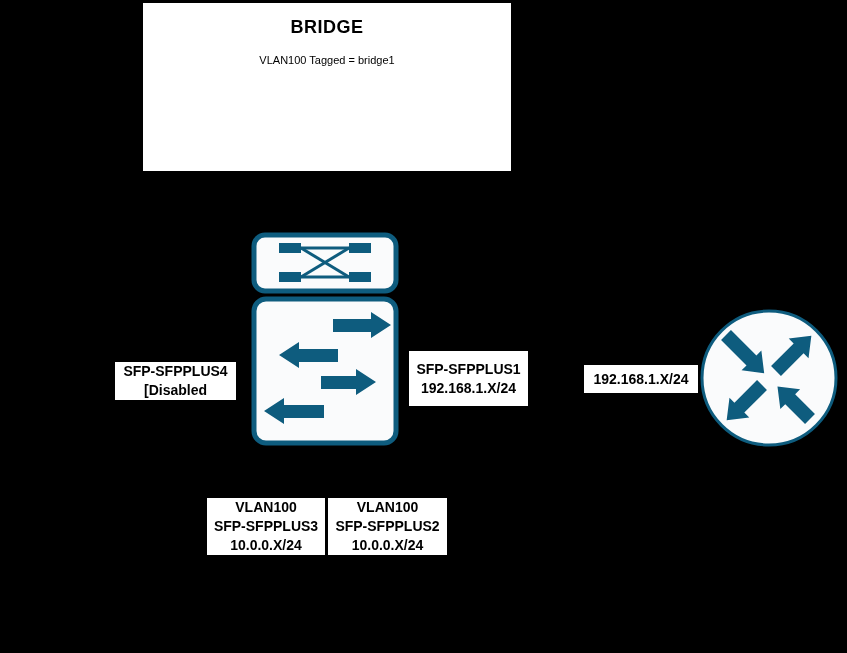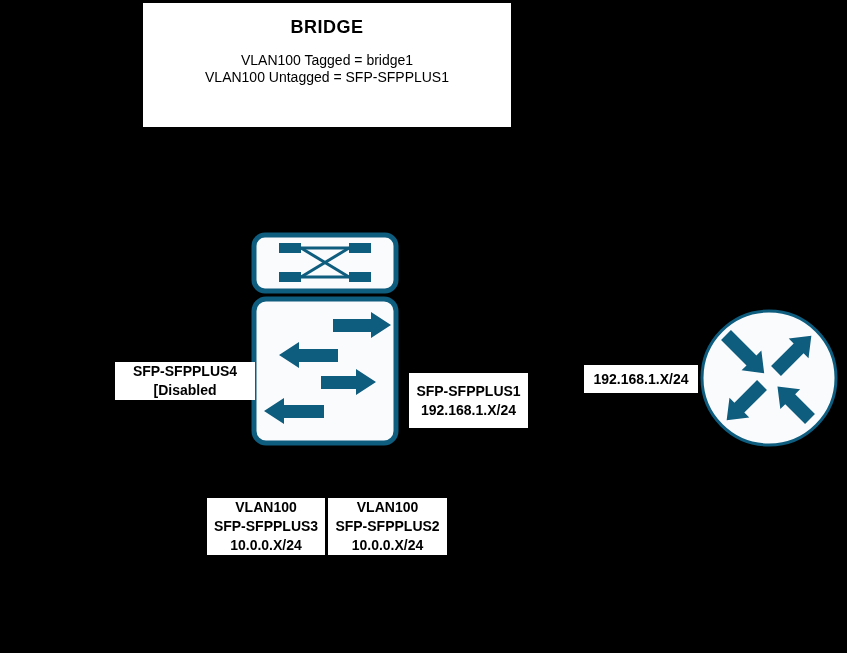--- a/index.html
+++ b/index.html
@@ -3,51 +3,50 @@
 <meta charset="utf-8">
 <style>
   html,body{margin:0;padding:0;background:#000;}
   .canvas{
     position:relative;width:847px;height:653px;background:#000000;
     font-family:"Liberation Sans",sans-serif;overflow:hidden;
   }
   .abs{position:absolute;}
   
   .bridge-info{
-    left:143px;top:3px;width:368px;height:124px;background:#ffffff;
+    left:143px;top:3px;width:368px;height:168px;background:#ffffff;
     color:#000;text-align:center;box-sizing:border-box;padding-top:14px;
   }
   .bridge-info .title{font-size:18px;font-weight:bold;letter-spacing:0.5px;margin-bottom:14px;}
-  .bridge-info .line{font-size:14px;line-height:16.5px;}
+  .bridge-info .line{font-size:11px;line-height:16.5px;}
   
   .bridge-icon-wrap{left:251px;top:232px;width:148px;height:62px;}
   .switch-icon-wrap{left:251px;top:296px;width:148px;height:150px;}
   .router-icon-wrap{left:699px;top:308px;width:140px;height:140px;}
   
   .plabel{
     background:#ffffff;color:#000;font-weight:bold;font-size:14px;
     display:flex;flex-direction:column;justify-content:center;align-items:center;
     text-align:center;box-sizing:border-box;
   }
   .plabel .l{line-height:19px;white-space:nowrap;}
-  .lbl-port4{left:115px;top:362px;width:140px;height:38px;}
-  .lbl-port1{left:409px;top:351px;width:119px;height:55px;margin-top:22px;}
+  .lbl-port4{left:115px;top:362px;width:121px;height:38px;}
+  .lbl-port1{left:409px;top:351px;width:119px;height:55px;}
   .lbl-routerip{left:584px;top:365px;width:114px;height:28px;}
   .lbl-port3{left:207px;top:498px;width:118px;height:57px;}
   .lbl-port2{left:328px;top:498px;width:119px;height:57px;}
 </style>
 </head>
 <body>
 
 <div class="canvas">
 
   <div class="abs bridge-info">
     <div class="title">BRIDGE</div>
     <div class="line">VLAN100 Tagged = bridge1</div>
-    <div class="line">VLAN100 Untagged = SFP-SFPPLUS1</div>
   </div>
 
   <div class="abs bridge-icon-wrap">
     <svg width="148" height="62" viewBox="0 0 148 62">
       <rect x="3" y="3" width="142" height="56" rx="11" fill="#fafbfc" stroke="#0e5c7e" stroke-width="5"></rect>
       <g stroke="#0e5c7e" stroke-width="3">
         <line x1="50" y1="16" x2="98" y2="16"></line>
         <line x1="50" y1="45" x2="98" y2="45"></line>
         <line x1="50" y1="16" x2="98" y2="45"></line>
         <line x1="50" y1="45" x2="98" y2="16"></line>

